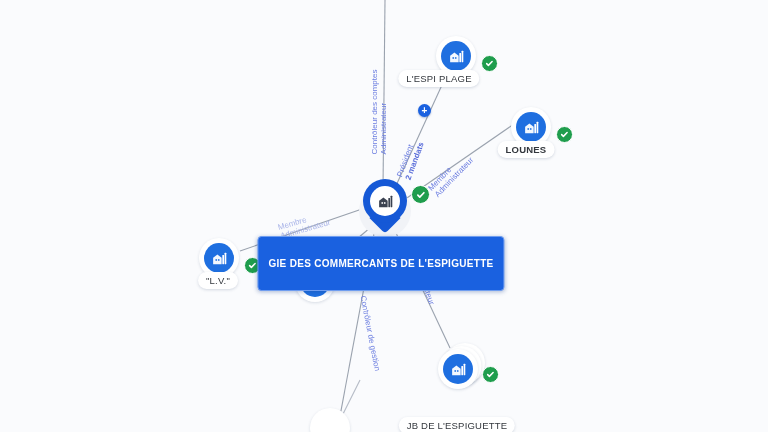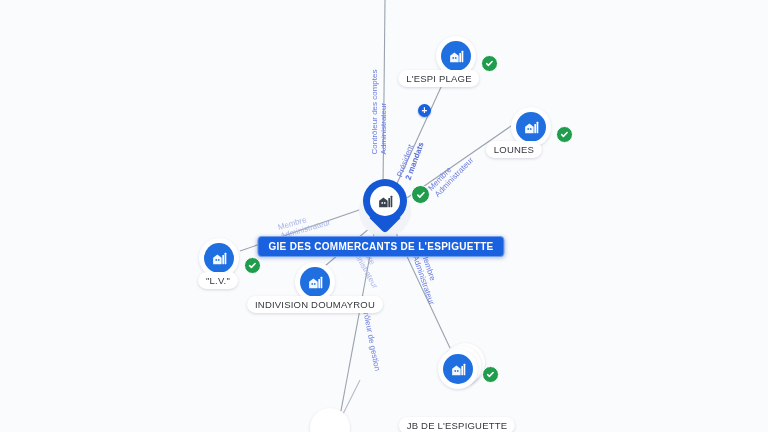--- a/index.html
+++ b/index.html
@@ -96,21 +96,21 @@
     white-space:nowrap;
     box-shadow:0 1px 3px rgba(40,60,100,.18);
   }
   .nlabel.primary{
     background:#1a61e0;
     color:#ffffff;
     font-size:10px;
     font-weight:700;
     letter-spacing:.3px;
     border-radius:4px;
-    padding:4px 10px;
+    padding:21px 10px;
     box-shadow:0 1px 4px rgba(20,60,140,.35);
     border:1px solid #6f9df0;
   }
 
   
   .elabel{
     position:absolute;
     color:#6b7de0;
     font-size:8px;
     white-space:nowrap;
@@ -226,21 +226,21 @@
         <rect x="6.3" y="13" width="2.2" height="2.2" fill="#1f6fe0"></rect>
         <rect x="9.8" y="13" width="2.2" height="2.2" fill="#1f6fe0"></rect>
       </svg>
     </div>
     <div class="check" style="left:25px;top:-1px;">
       <svg width="9" height="9" viewBox="0 0 12 12">
           <path d="M2.2 6.2l2.3 2.3 5-5.2" stroke="#fff" stroke-width="2" fill="none" stroke-linecap="round" stroke-linejoin="round"></path>
         </svg>
     </div>
   </div>
-  <div class="nlabel" style="left:514px;top:141px;">LOUNES</div>
+  <div class="nlabel" style="left:526px;top:141px;font-weight:bold;">LOUNES</div>
 
   <div class="node sat" style="left:219px;top:258px;">
     <div class="node-halo"></div>
     <div class="disc">
       <svg width="17" height="17" viewBox="0 0 24 24" fill="#fff">
         <path d="M3 20V11l6-4.6L15 11v9H3z" opacity=".95"></path>
         <rect x="16" y="7" width="2.4" height="13" rx=".5"></rect>
         <rect x="19.2" y="4" width="2.4" height="16" rx=".5"></rect>
         <rect x="6.3" y="13" width="2.2" height="2.2" fill="#1f6fe0"></rect>
         <rect x="9.8" y="13" width="2.2" height="2.2" fill="#1f6fe0"></rect>
@@ -259,21 +259,20 @@
     <div class="disc">
       <svg width="17" height="17" viewBox="0 0 24 24" fill="#fff">
         <path d="M3 20V11l6-4.6L15 11v9H3z" opacity=".95"></path>
         <rect x="16" y="7" width="2.4" height="13" rx=".5"></rect>
         <rect x="19.2" y="4" width="2.4" height="16" rx=".5"></rect>
         <rect x="6.3" y="13" width="2.2" height="2.2" fill="#1f6fe0"></rect>
         <rect x="9.8" y="13" width="2.2" height="2.2" fill="#1f6fe0"></rect>
       </svg>
     </div>
   </div>
-  <div class="nlabel" style="left:315px;top:296px;">INDIVISION DOUMAYROU</div>
 
   <div class="node sat stack" style="left:458px;top:369px;">
     <div class="card c1"></div>
     <div class="card c2"></div>
     <div class="node-halo"></div>
     <div class="disc">
       <svg width="17" height="17" viewBox="0 0 24 24" fill="#fff">
         <path d="M3 20V11l6-4.6L15 11v9H3z" opacity=".95"></path>
         <rect x="16" y="7" width="2.4" height="13" rx=".5"></rect>
         <rect x="19.2" y="4" width="2.4" height="16" rx=".5"></rect>

